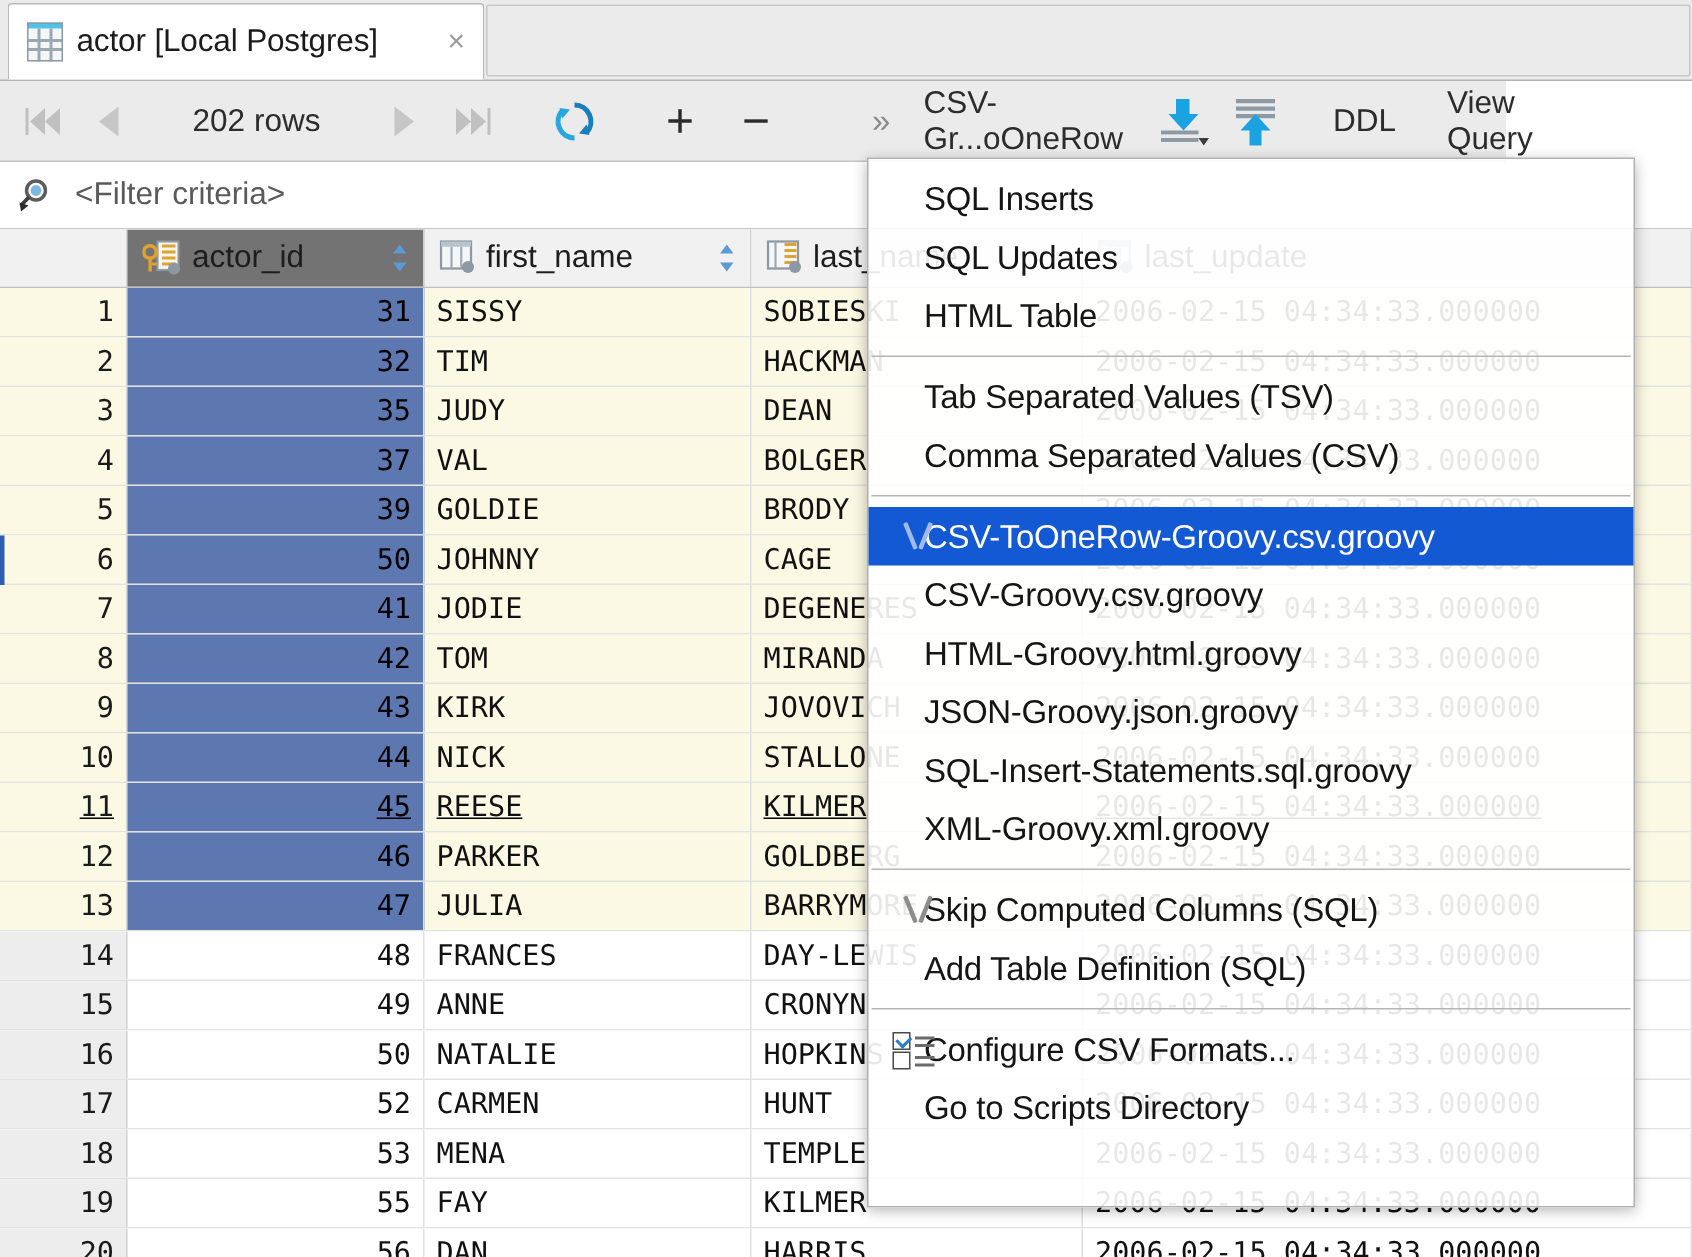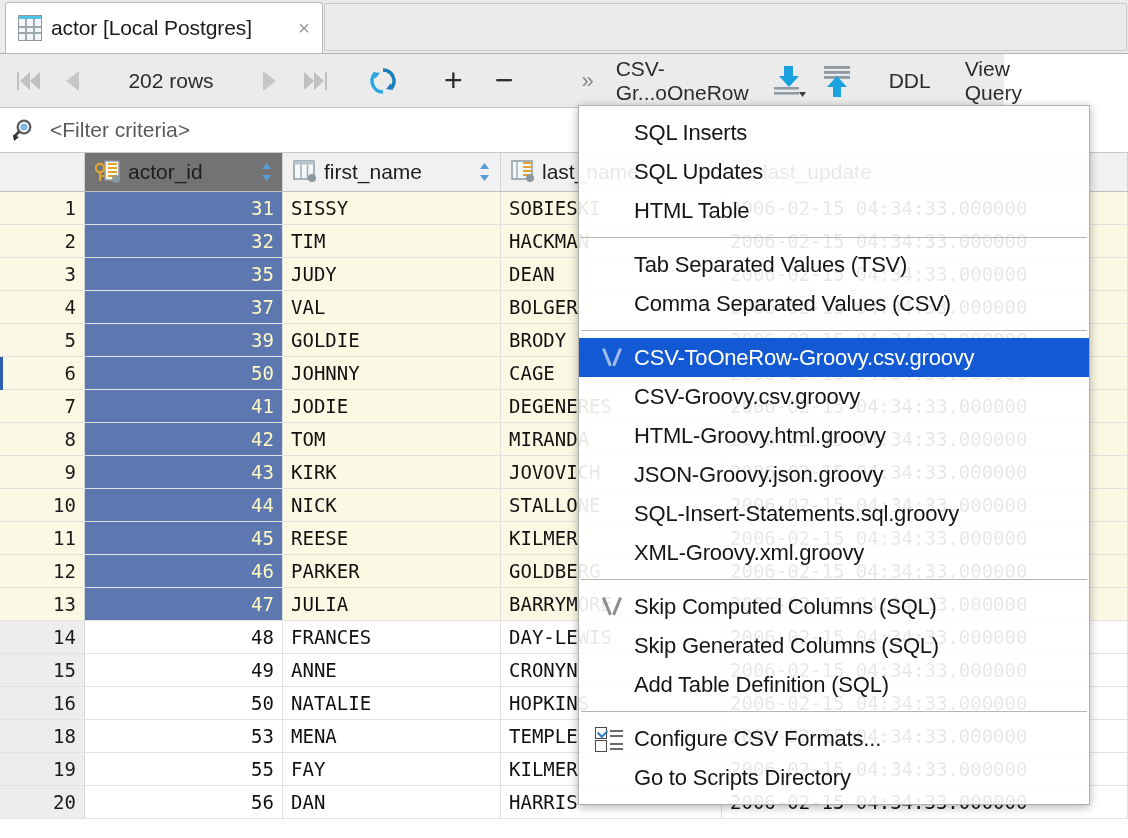--- a/index.html
+++ b/index.html
@@ -98,21 +98,21 @@
   .cell {
     display: flex; align-items: center;
     border-right: 1px solid #e0e0e0;
     font-family: "DejaVu Sans Mono", monospace;
     font-size: 19px; color: #111111;
     padding: 0 8px; overflow: hidden; white-space: nowrap;
   }
   .c-rownum { justify-content: flex-end; background: #ededed; color: #1a1a1a; border-right: 1px solid #d4d4d4; }
   .c-rownum.hl { background: #fbf8e3; }
   .c-id { justify-content: flex-end; }
-  .c-id.sel { background: #5d78b0; color: #fef9c3; }
+  .c-id.sel { background: #5d78b0; color: #000000; }
   .rowhl { background: #fbf8e3; }
   .roww  { background: #ffffff; }
 
   
   .w-num  { width: 85px;  flex: 0 0 85px; }
   .w-id   { width: 198px; flex: 0 0 198px; }
   .w-fn   { width: 218px; flex: 0 0 218px; }
   .w-ln   { width: 221px; flex: 0 0 221px; }
   .w-lu   { width: 406px; flex: 0 0 406px; }
 
@@ -126,21 +126,21 @@
   .menu {
     position: absolute; left: 578px; top: 105px; width: 512px; height: 700px;
     background: rgba(255,255,255,0.90);
     border: 1px solid #b0b0b0;
     box-shadow: 0 2px 9px rgba(0,0,0,0.30);
     padding: 7px 0 7px 0;
   }
   .mitem {
     position: relative; height: 39px;
     display: flex; align-items: center;
-    padding-left: 55px; font-size: 22px; color: #151515;
+    padding-left: 37px; font-size: 22px; color: #151515;
     white-space: nowrap; letter-spacing: -0.2px;
   }
   .mitem.selected { background: #1259d3; color: #ffffff; }
   .msep { height: 1px; background: #b5b5b5; margin: 7px 2px; }
   .mcheck {
     position: absolute; left: 22px; top: 50%; transform: translateY(-50%);
     width: 20px; height: 20px;
   }
   .mcheck::before, .mcheck::after {
     content: ""; position: absolute; background: #8d8d8d; border-radius: 1px;
@@ -423,21 +423,21 @@
           <div class="cell w-ln">JOVOVICH</div>
           <div class="cell w-lu">2006-02-15 04:34:33.000000</div>
         </div>
         <div class="grow rowhl" style="position: relative;">
           <div class="cell w-num c-rownum hl">10</div>
           <div class="cell w-id c-id sel">44</div>
           <div class="cell w-fn">NICK</div>
           <div class="cell w-ln">STALLONE</div>
           <div class="cell w-lu">2006-02-15 04:34:33.000000</div>
         </div>
-        <div class="grow rowhl" style="position: relative;">
+        <div class="grow rowhl" style="position: relative; text-decoration: underline;">
           <div class="cell w-num c-rownum hl">11</div>
           <div class="cell w-id c-id sel">45</div>
           <div class="cell w-fn">REESE</div>
           <div class="cell w-ln">KILMER</div>
           <div class="cell w-lu">2006-02-15 04:34:33.000000</div>
         </div>
         <div class="grow rowhl" style="position: relative;">
           <div class="cell w-num c-rownum hl">12</div>
           <div class="cell w-id c-id sel">46</div>
           <div class="cell w-fn">PARKER</div>
@@ -466,20 +466,27 @@
           <div class="cell w-lu">2006-02-15 04:34:33.000000</div>
         </div>
         <div class="grow roww" style="position: relative;">
           <div class="cell w-num c-rownum">16</div>
           <div class="cell w-id c-id">50</div>
           <div class="cell w-fn">NATALIE</div>
           <div class="cell w-ln">HOPKINS</div>
           <div class="cell w-lu">2006-02-15 04:34:33.000000</div>
         </div>
         <div class="grow roww" style="position: relative;">
+          <div class="cell w-num c-rownum">17</div>
+          <div class="cell w-id c-id">52</div>
+          <div class="cell w-fn">CARMEN</div>
+          <div class="cell w-ln">HUNT</div>
+          <div class="cell w-lu">2006-02-15 04:34:33.000000</div>
+        </div>
+        <div class="grow roww" style="position: relative;">
           <div class="cell w-num c-rownum">18</div>
           <div class="cell w-id c-id">53</div>
           <div class="cell w-fn">MENA</div>
           <div class="cell w-ln">TEMPLE</div>
           <div class="cell w-lu">2006-02-15 04:34:33.000000</div>
         </div>
         <div class="grow roww" style="position: relative;">
           <div class="cell w-num c-rownum">19</div>
           <div class="cell w-id c-id">55</div>
           <div class="cell w-fn">FAY</div>
@@ -530,23 +537,20 @@
       <div class="mitem">
         <span>SQL-Insert-Statements.sql.groovy</span>
       </div>
       <div class="mitem">
         <span>XML-Groovy.xml.groovy</span>
       </div>
       <div class="msep"></div>
       <div class="mitem">
         <span class="mcheck"></span>
         <span>Skip Computed Columns (SQL)</span>
-      </div>
-      <div class="mitem">
-        <span>Skip Generated Columns (SQL)</span>
       </div>
       <div class="mitem">
         <span>Add Table Definition (SQL)</span>
       </div>
       <div class="msep"></div>
       <div class="mitem">
         <span class="cfgicon">
           <span class="bx" style="left:0;top:0">
             <span class="tick"></span>
           </span>

